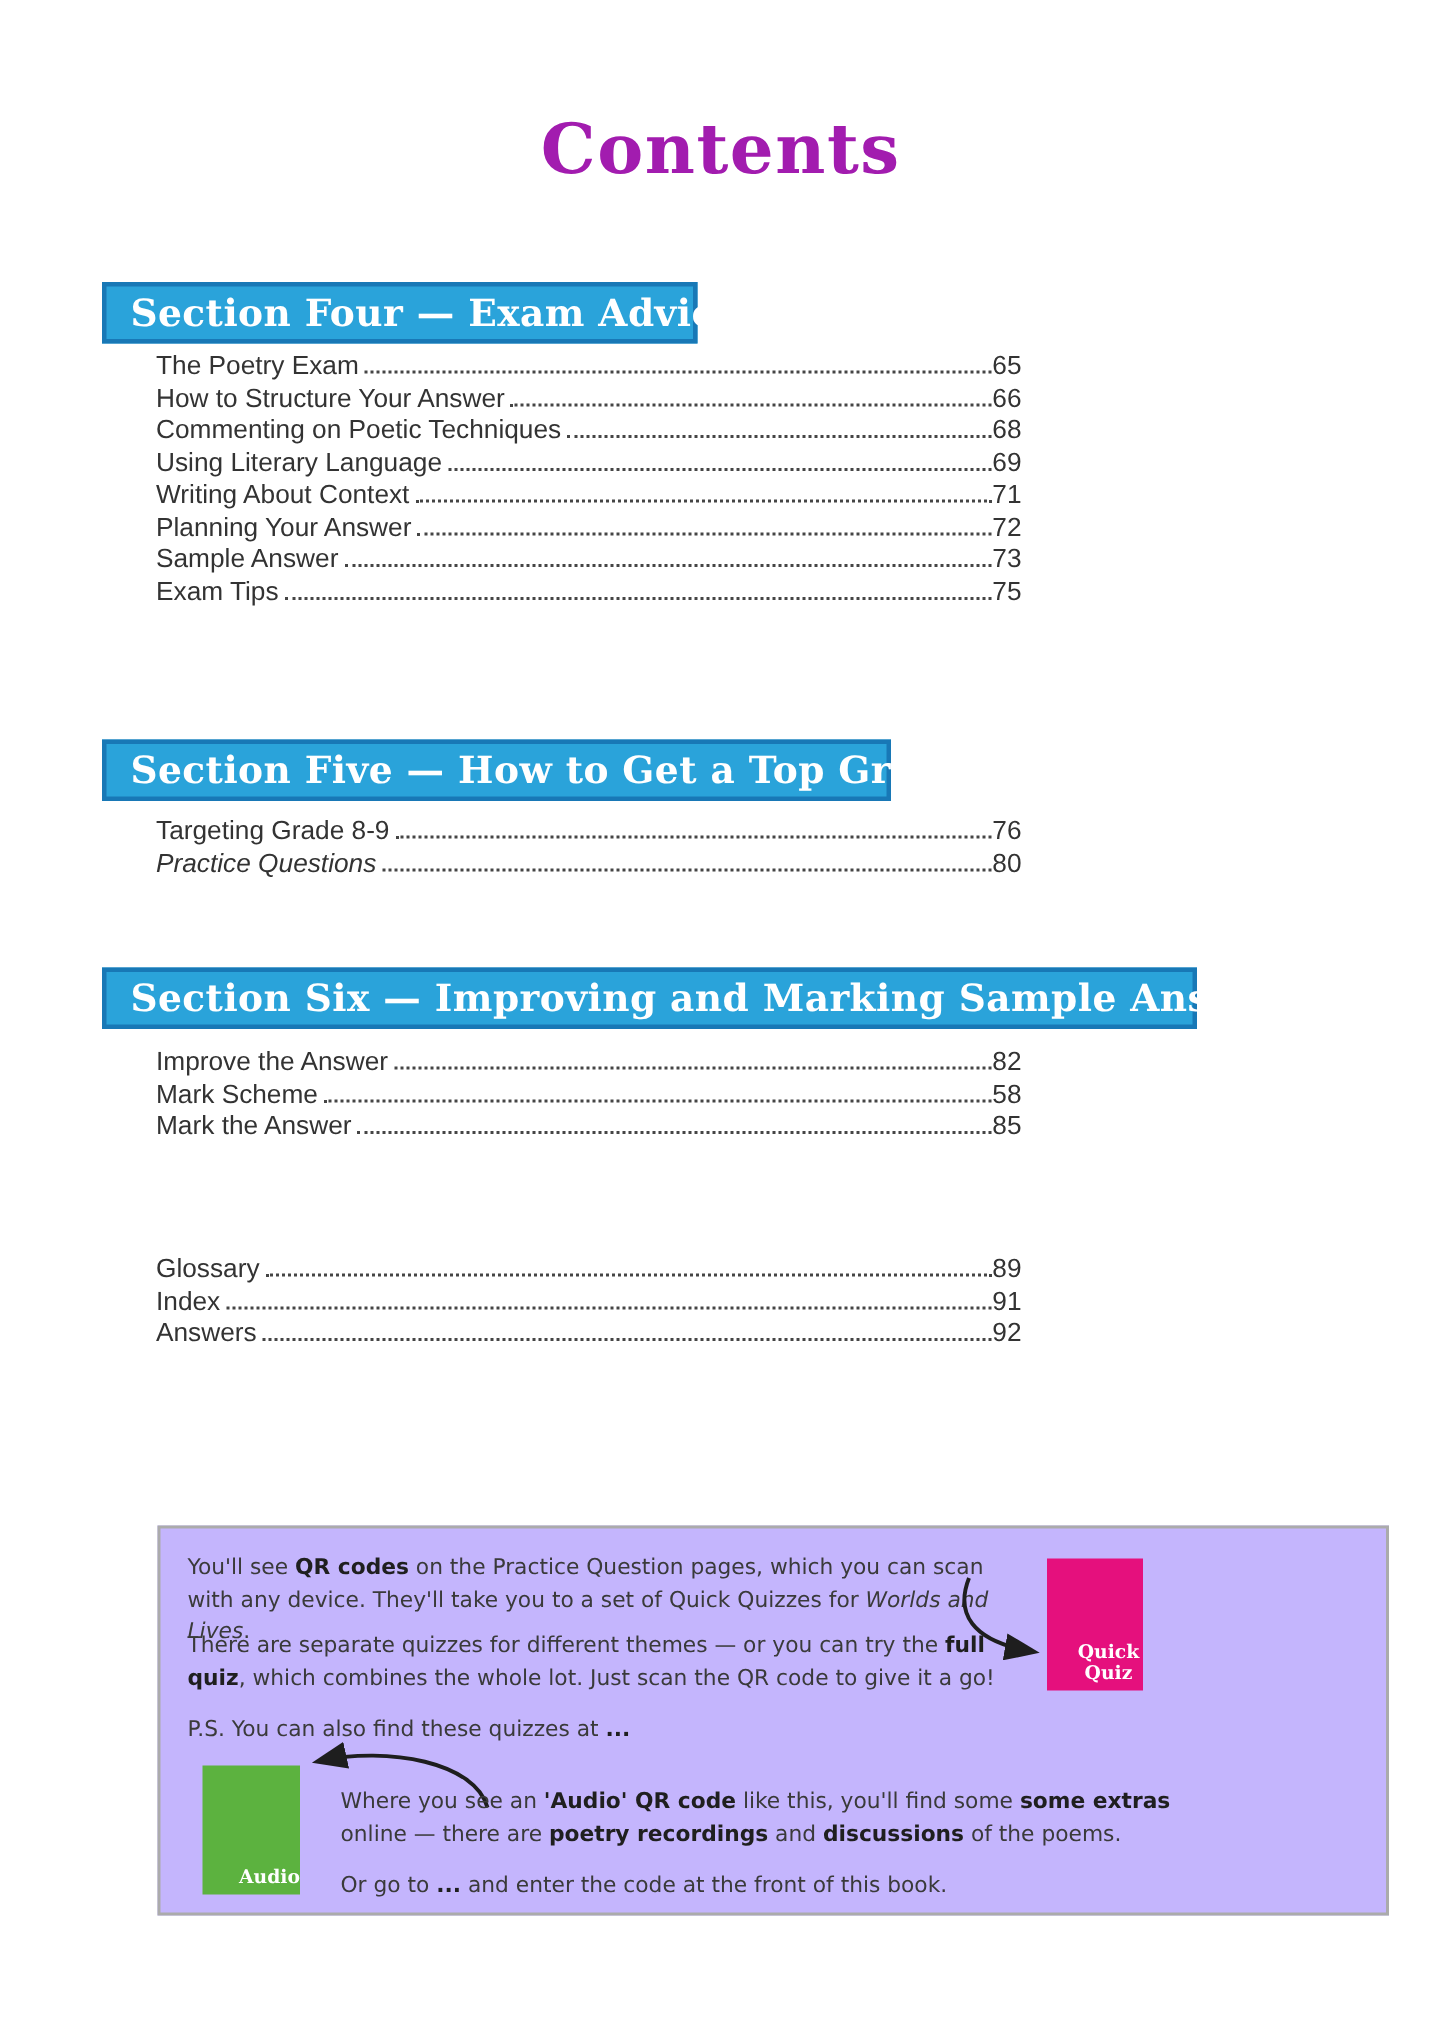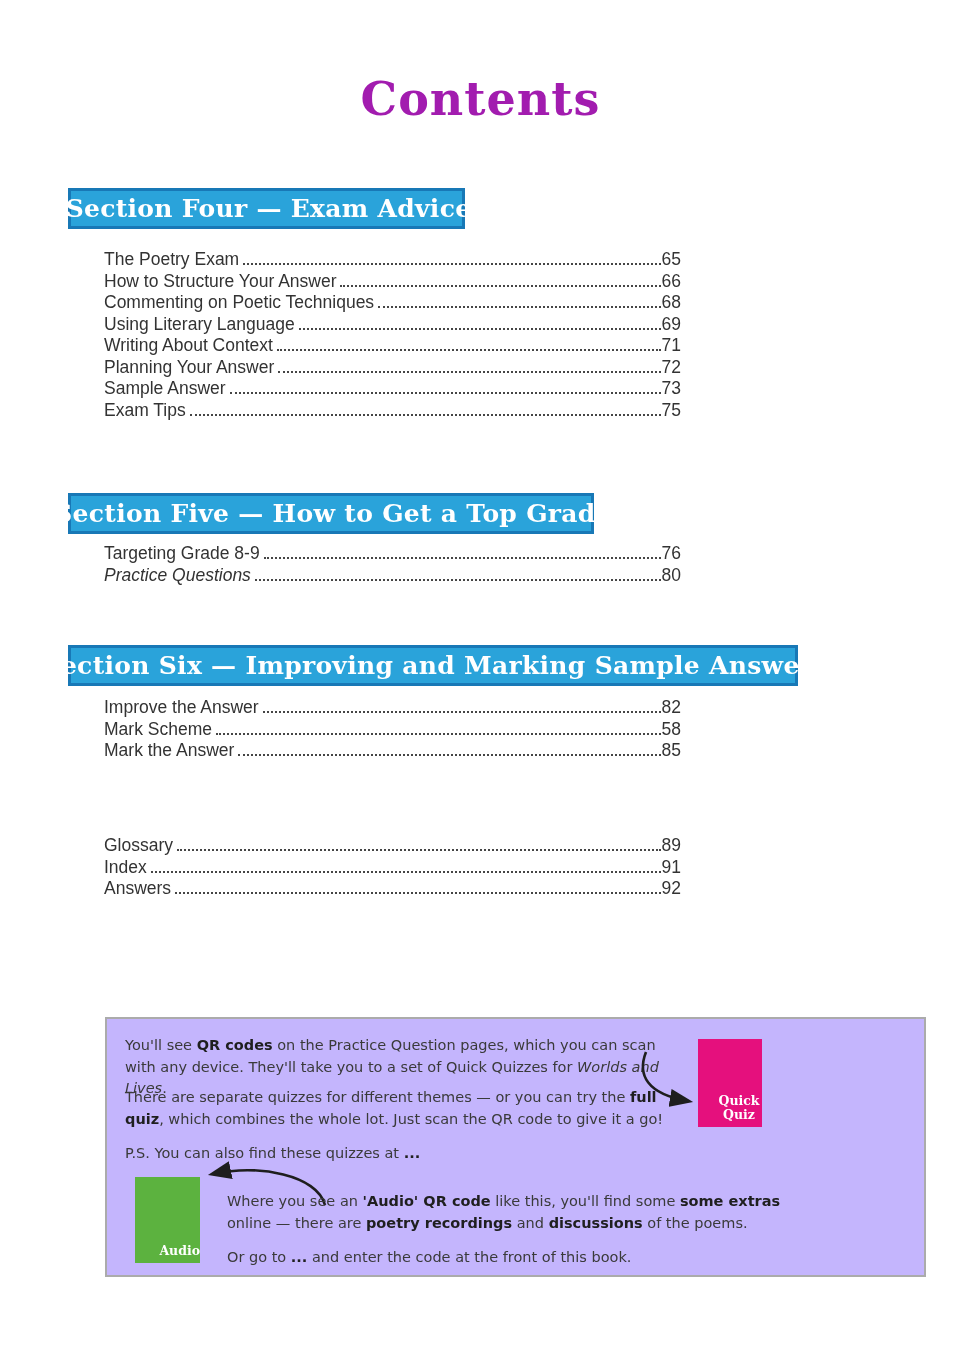--- a/index.html
+++ b/index.html
@@ -15,34 +15,33 @@
     margin:0;text-align:center;
     font-family:"DejaVu Serif",serif;
     font-weight:bold;font-size:46px;color:#a21caf;
     letter-spacing:1px;
   }
   .sec-header{
     position:absolute;left:68px;height:41px;
     background:#2aa3da;border:3px solid #1878b6;
     box-sizing:border-box;
     display:flex;align-items:center;
-    padding-left:4px;
+    padding-left:16px;
     white-space:nowrap;
-    justify-content:center;
   }
   .sec-header span{
     font-family:"DejaVu Serif",serif;
     font-weight:bold;font-size:25px;color:#ffffff;
     letter-spacing:.3px;
   }
   .sh1{top:188px;width:397px;}
   .sh2{top:493px;width:526px;}
   .sh3{top:645px;width:730px;}
   .toc{position:absolute;left:104px;width:577px;}
-  .t1{top:249px;}
+  .t1{top:233px;}
   .t2{top:543px;}
   .t3{top:697px;}
   .t4{top:835px;}
   .row{
     display:flex;align-items:baseline;
     height:21.5px;font-size:17.5px;color:#333333;
   }
   .row .lab{white-space:nowrap;}
   .row .dots{
     flex:1;border-bottom:2px dotted #454545;

